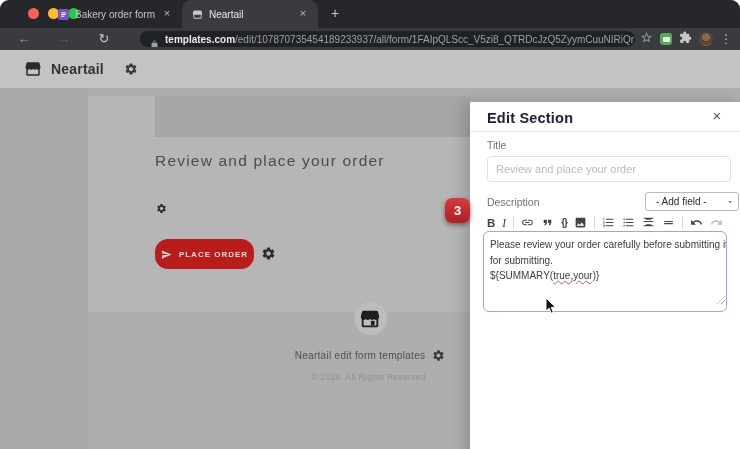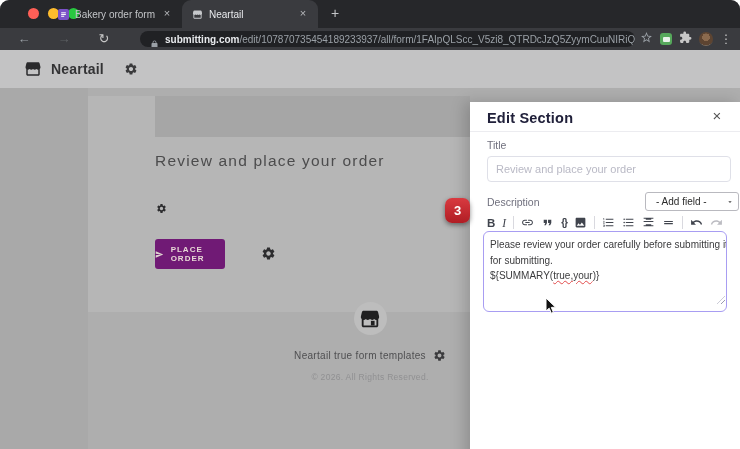--- a/index.html
+++ b/index.html
@@ -36,21 +36,21 @@
   .left-strip{position:absolute;left:0;top:38px;width:88px;height:361px;background:#a9a9a9;}
   .app-header{position:absolute;left:0;top:0;width:740px;height:38px;background:#c3c3c4;display:flex;align-items:center;}
   .brand-icon{width:18px;height:18px;margin-left:24px;color:#2a2a2c;}
   .brand{font-size:14px;font-weight:bold;color:#333335;margin-left:9px;letter-spacing:.2px;}
   .hdr-gear{width:14px;height:14px;margin-left:20px;color:#3a3a3c;}
   .card{position:absolute;left:88px;top:46px;width:382px;height:216px;background:#b6b6b6;}
   .card-block{position:absolute;left:67px;top:0;width:315px;height:41px;background:#a6a6a6;}
   .sec-heading{position:absolute;left:67px;top:56px;font-size:15.5px;letter-spacing:1.2px;color:#4c4c4d;white-space:nowrap;}
   .sec-sub{position:absolute;left:67px;top:84px;font-size:8px;color:#565657;letter-spacing:.2px;white-space:nowrap;}
   .gear-sm{position:absolute;color:#2d2d2f;}
-  .place-btn{position:absolute;left:67px;top:143px;width:70px;height:30px;background:#701a75;border-radius:3px;display:flex;align-items:center;justify-content:center;gap:7px;color:#e8d9d6;}
+  .place-btn{position:absolute;left:67px;top:143px;width:99px;height:30px;background:#b91c1c;border-radius:13px;display:flex;align-items:center;justify-content:center;gap:7px;color:#e8d9d6;}
   .place-btn span{font-size:8px;font-weight:bold;letter-spacing:1px;}
   .footer{position:absolute;left:0;top:252px;width:740px;text-align:center;}
   .foot-circle{width:33px;height:33px;border-radius:50%;background:#bdbdbd;display:inline-flex;align-items:center;justify-content:center;color:#1f1f20;}
   .foot-line{margin-top:14px;font-size:10px;color:#4f4f51;letter-spacing:.3px;display:flex;align-items:center;justify-content:center;gap:7px;}
   .foot-gear{width:13px;height:13px;color:#3a3a3c;}
   .foot-copy{margin-top:10px;font-size:8.5px;color:#909092;letter-spacing:.3px;}
   
   .panel{position:absolute;left:470px;top:12px;width:270px;height:399px;background:#fff;box-shadow:-5px 0 14px rgba(0,0,0,.18);z-index:5;margin-top:40px;}
   .panel-title{position:absolute;left:17px;top:8px;font-size:14.5px;font-weight:bold;color:#20203a;letter-spacing:.2px;}
   .panel-close{position:absolute;right:14px;top:5px;font-size:15px;color:#555;width:18px;text-align:center;}
@@ -118,21 +118,21 @@
   <div class="toolbar">
     <span class="nav-ic" style="left:14px;color:#9aa0a6">←</span>
     <span class="nav-ic" style="left:54px;color:#5d6063">→</span>
     <span class="nav-ic" style="left:94px;color:#c7c7c7">↻</span>
     <div class="urlpill">
       <span class="lock">
         <svg viewBox="0 0 24 24" width="9" height="9" fill="#9aa0a6">
             <path d="M18 8h-1V6c0-2.76-2.24-5-5-5S7 3.24 7 6v2H6c-1.1 0-2 .9-2 2v10c0 1.1.9 2 2 2h12c1.1 0 2-.9 2-2V10c0-1.1-.9-2-2-2zM9 6c0-1.66 1.34-3 3-3s3 1.34 3 3v2H9V6z"></path>
           </svg>
       </span>
-      <span class="url"><span class="dom">submitting.com</span><span class="path">/edit/107870735454189233937/all/form/1FAIpQLScc_V5zi8_QTRDcJzQ5ZyymCuuNIRiQr7VbbsCnEtqz_BsI2Q</span></span>
+      <span class="url"><span class="dom">templates.com</span><span class="path">/edit/107870735454189233937/all/form/1FAIpQLScc_V5zi8_QTRDcJzQ5ZyymCuuNIRiQr7VbbsCnEtqz_BsI2Q</span></span>
     </div>
     <div class="bar-right">
       <span>
         <svg viewBox="0 0 24 24" width="13" height="13" fill="#9aa0a6">
             <path d="M22 9.24l-7.19-.62L12 2 9.19 8.63 2 9.24l5.46 4.73L5.82 21 12 17.27 18.18 21l-1.63-7.03L22 9.24zM12 15.4l-3.76 2.27 1-4.28-3.32-2.88 4.38-.38L12 6.1l1.71 4.04 4.38.38-3.32 2.88 1 4.28L12 15.4z"></path>
           </svg>
       </span>
       <span class="ext-green"></span>
       <span>
         <svg viewBox="0 0 24 24" width="13" height="13" fill="#c7c7c7">
@@ -182,21 +182,21 @@
     </div>
 
     <div class="footer">
       <span class="foot-circle">
         <svg viewBox="0 0 24 24" width="22" height="22" fill="currentColor">
             <path d="M21.9 8.89l-1.05-4.37c-.22-.9-1-1.52-1.91-1.52H5.05c-.9 0-1.69.63-1.9 1.52L2.1 8.89c-.24 1.02-.02 2.06.62 2.88.08.11.19.19.28.29V19c0 1.1.9 2 2 2h14c1.1 0 2-.9 2-2v-6.94c.09-.09.2-.18.28-.28.64-.82.87-1.87.62-2.89zM5 19v-6.03c.08.01.15.03.23.03.87 0 1.66-.36 2.24-.95.6.6 1.4.95 2.31.95.87 0 1.65-.36 2.23-.93.59.57 1.39.93 2.29.93.84 0 1.64-.35 2.24-.95.58.59 1.37.95 2.24.95.08 0 .15-.02.23-.03V19H5z"></path>
             <rect x="13" y="14" width="4" height="5"></rect>
           </svg>
       </span>
       <div class="foot-line">
-        <span>Neartail true form templates</span>
+        <span>Neartail edit form templates</span>
         <span class="foot-gear">
           <svg viewBox="0 0 24 24" width="13" height="13" fill="currentColor">
               <path d="M19.14 12.94c.04-.3.06-.61.06-.94 0-.32-.02-.64-.07-.94l2.03-1.58a.49.49 0 0 0 .12-.61l-1.92-3.32a.488.488 0 0 0-.59-.22l-2.39.96c-.5-.38-1.03-.7-1.62-.94l-.36-2.54a.484.484 0 0 0-.48-.41h-3.84c-.24 0-.43.17-.47.41l-.36 2.54c-.59.24-1.13.57-1.62.94l-2.39-.96c-.22-.08-.47 0-.59.22L2.74 8.87c-.12.21-.08.47.12.61l2.03 1.58c-.05.3-.09.63-.09.94s.02.64.07.94l-2.03 1.58a.49.49 0 0 0-.12.61l1.92 3.32c.12.22.37.29.59.22l2.39-.96c.5.38 1.03.7 1.62.94l.36 2.54c.05.24.24.41.48.41h3.84c.24 0 .44-.17.47-.41l.36-2.54c.59-.24 1.13-.56 1.62-.94l2.39.96c.22.08.47 0 .59-.22l1.92-3.32c.12-.22.07-.47-.12-.61l-2.01-1.58zM12 15.6c-1.98 0-3.6-1.62-3.6-3.6s1.62-3.6 3.6-3.6 3.6 1.62 3.6 3.6-1.62 3.6-3.6 3.6z"></path>
             </svg>
         </span>
       </div>
       <div class="foot-copy">© 2026. All Rights Reserved.</div>
     </div>
 
     <div class="panel">

